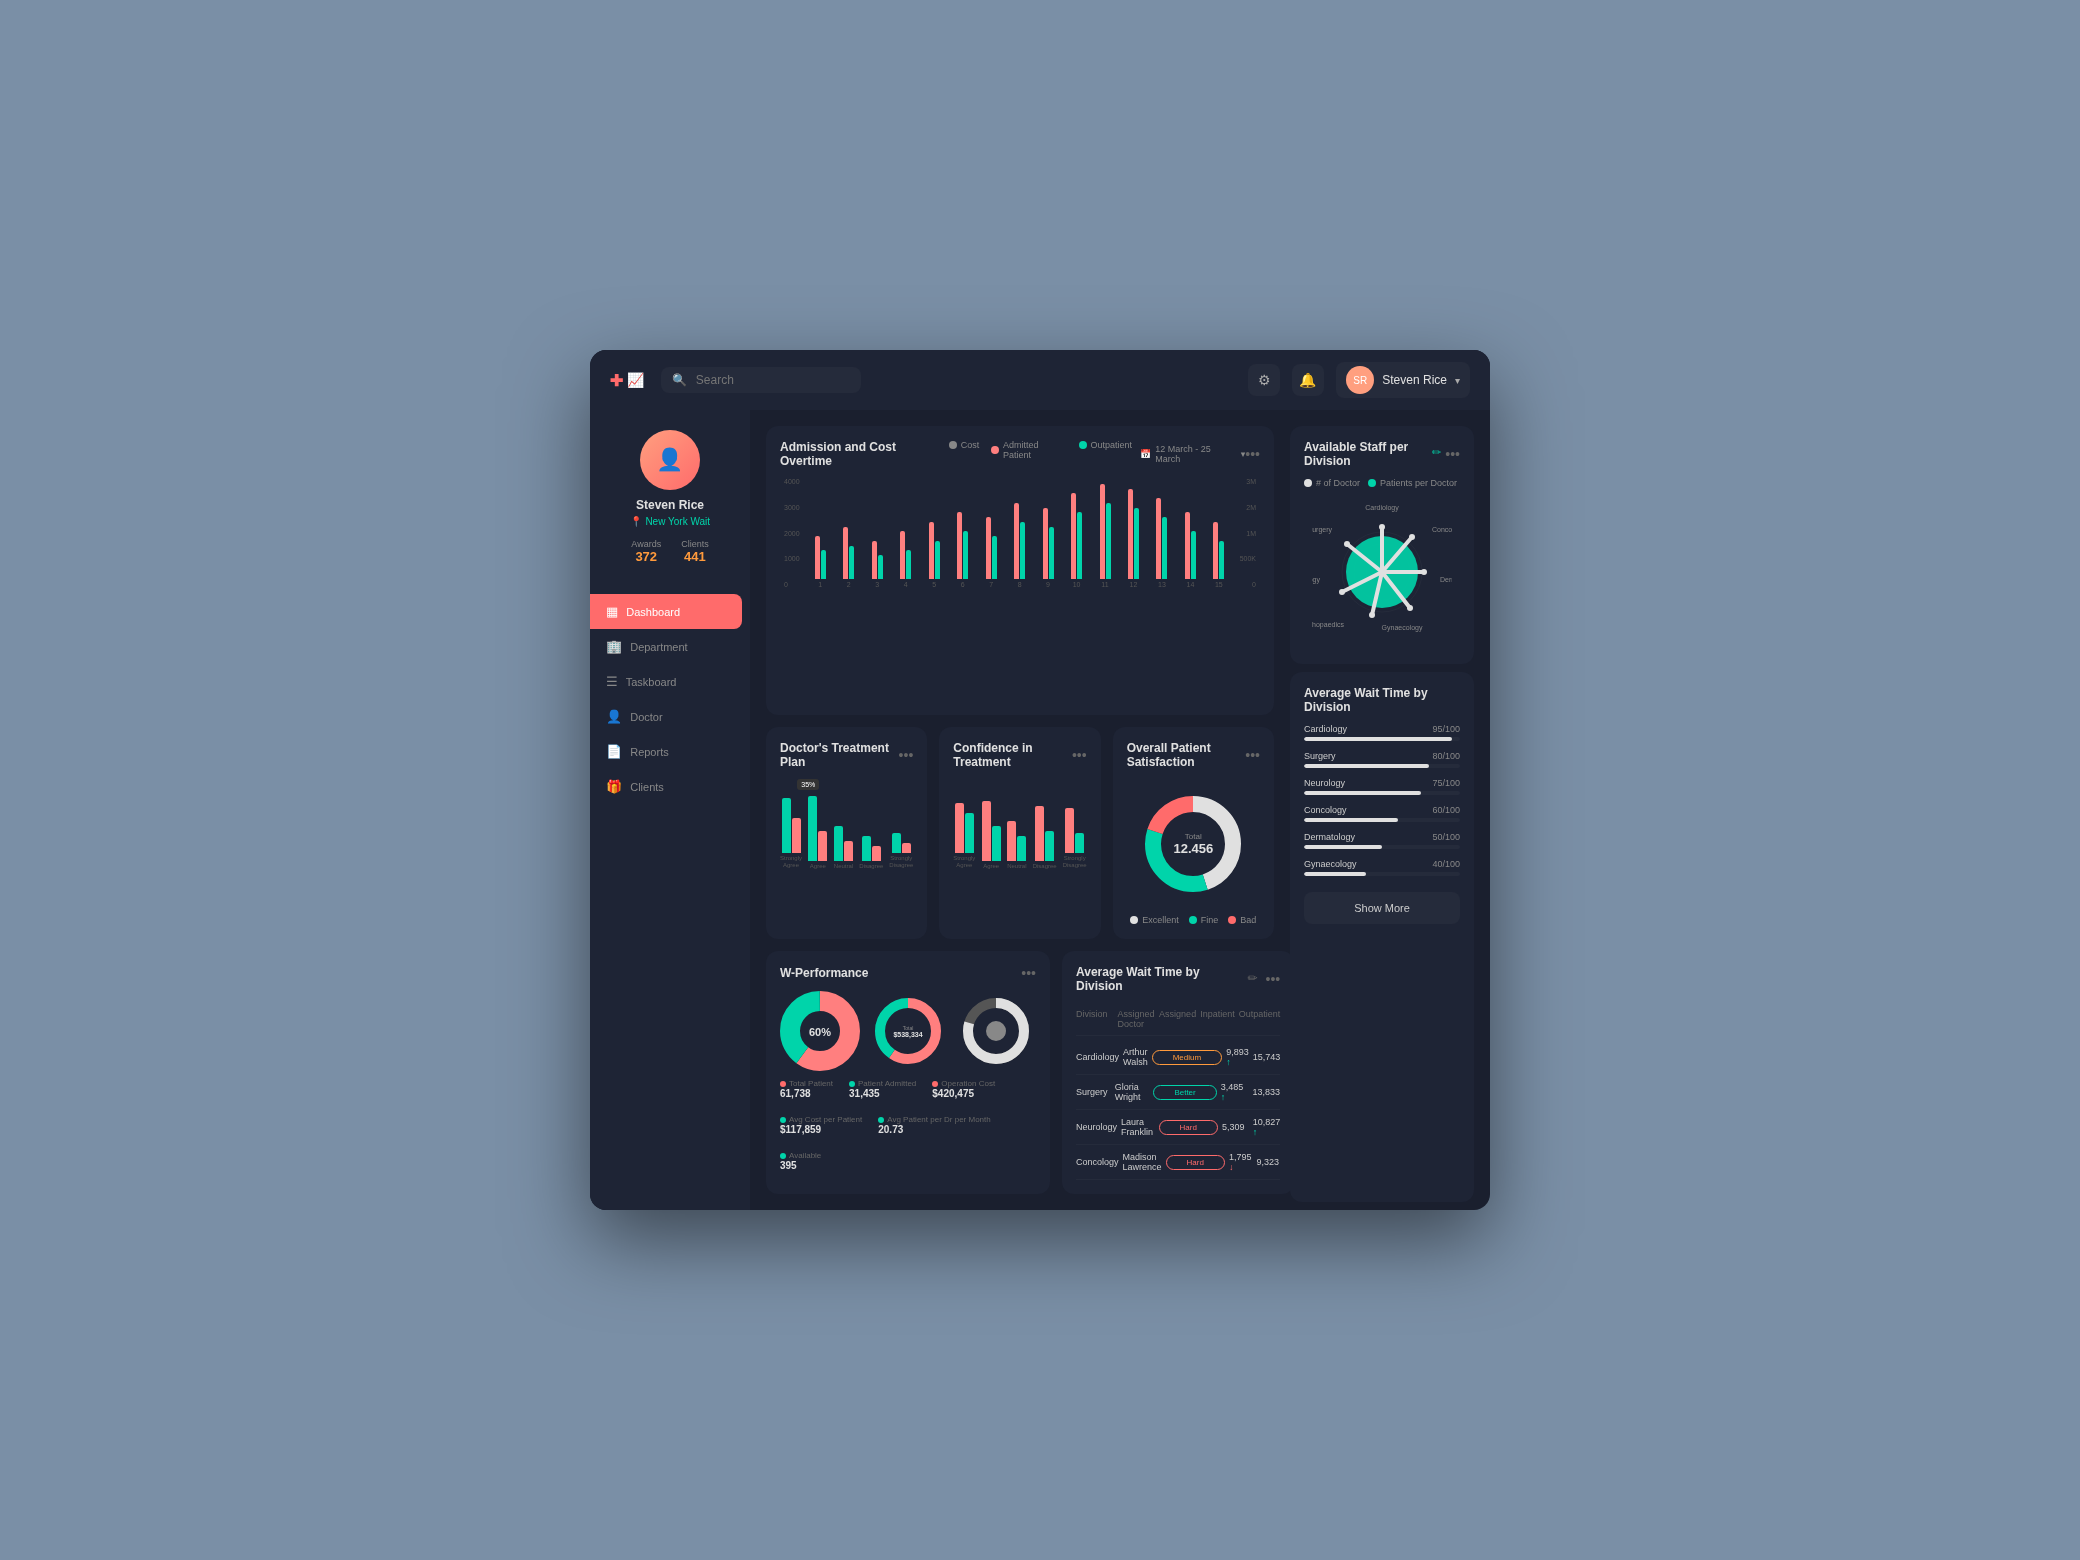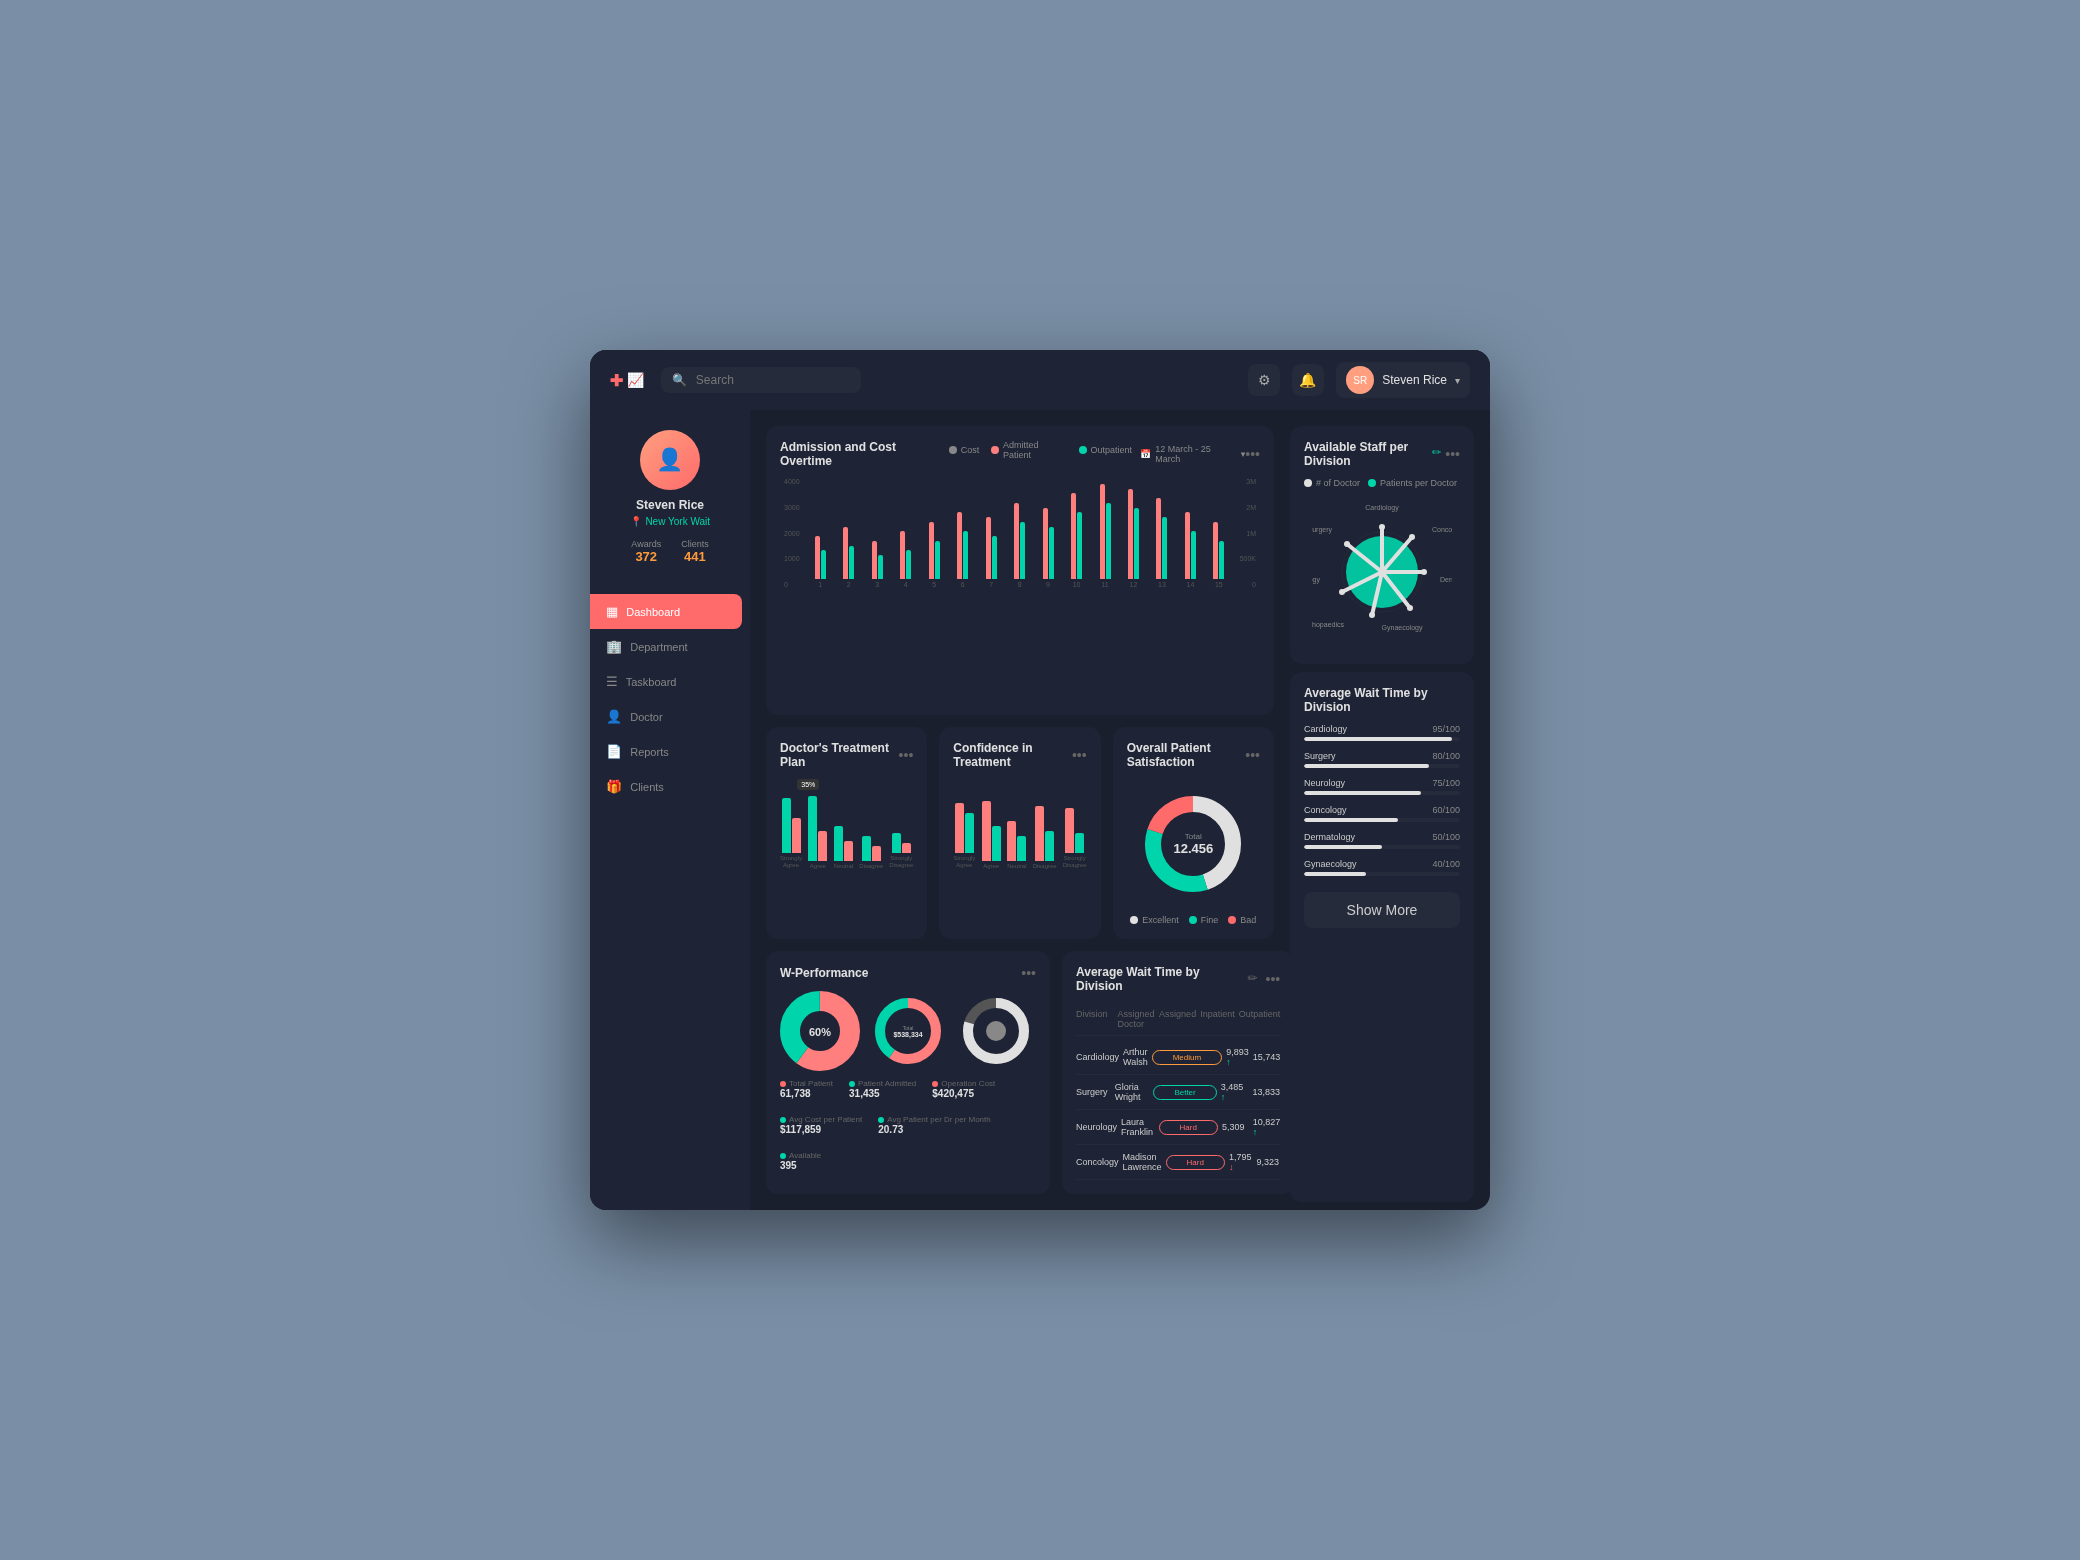--- a/index.html
+++ b/index.html
@@ -174,21 +174,21 @@
     .card-header {
       display: flex; align-items: center; justify-content: space-between;
       margin-bottom: 10px;
     }
     .card-title { color: #e0e0e0; font-size: 12px; font-weight: 600; }
     .card-menu { color: #666; font-size: 14px; cursor: pointer; }
     .admission-card { flex: 1; }
 
     
     .chart-labels {
-      display: flex; align-items: center; gap: 12px; margin-bottom: 8px;
+      display: flex; align-items: flex-start; gap: 12px; margin-bottom: 8px;
     }
     .legend-dot {
       width: 8px; height: 8px; border-radius: 50%;
     }
     .legend-item { display: flex; align-items: center; gap: 4px; color: #888; font-size: 9px; }
     .date-filter {
       display: flex; align-items: center; gap: 4px;
       color: #888; font-size: 9px; cursor: pointer;
       margin-left: auto;
     }
@@ -318,21 +318,21 @@
       height: 4px; background: #252b3b; border-radius: 2px; overflow: hidden;
     }
     .wait-bar-fill { height: 100%; border-radius: 2px; background: #e0e0e0; }
 
     .show-more-btn {
       background: #252b3b;
       color: #ccc;
       border: none;
       border-radius: 8px;
       padding: 10px;
-      font-size: 14px;
+      font-size: 11px;
       cursor: pointer;
       width: 100%;
       margin-top: 6px;
     }
   </style>
 </head>
 <body>
 
 <div class="app-container">
 

